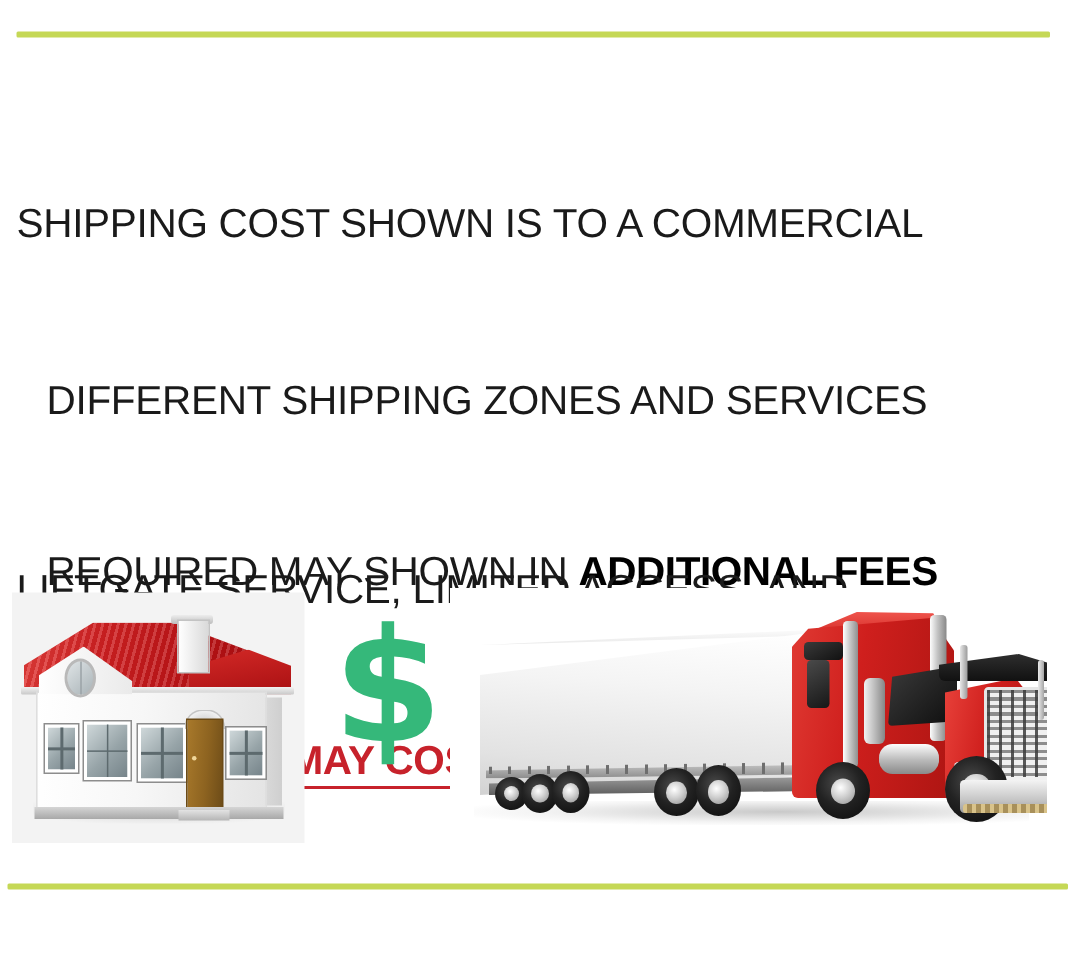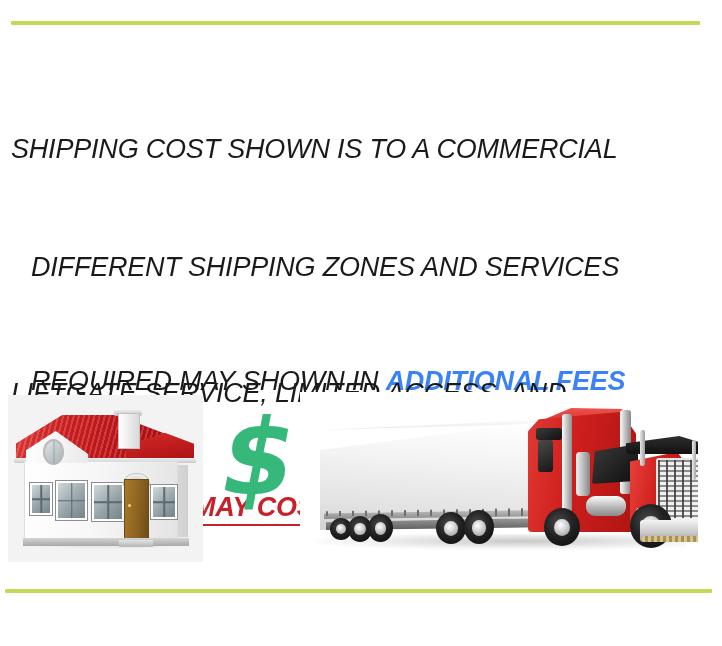--- a/index.html
+++ b/index.html
@@ -3,21 +3,21 @@
 <meta charset="utf-8">
 <style>
   html,body{margin:0;padding:0;}
   body{
     width:722px;height:646px;
     background:#ffffff;
     font-family:"Liberation Sans", sans-serif;
     overflow:hidden;
     position:relative;
   }
-  .canvas{position:relative;width:722px;height:498px;background:#fff;font-style:italic;}
+  .canvas{position:relative;width:722px;height:498px;background:#fff;}
 
   
   .rule{position:absolute;height:4px;border-radius:1px;}
   .rule-top{left:11px;top:21px;width:689px;}
   .rule-bottom{left:5px;top:589px;width:707px;}
 
   
   .notice{
     position:absolute;
     left:11px;
@@ -301,21 +301,21 @@
 <div class="canvas">
 
   <div class="rule rule-top" style="background: rgb(197, 216, 86);"></div>
 
   <div class="notice n1" style="color: rgb(26, 26, 26);">
     <span class="ln">SHIPPING COST SHOWN IS TO A COMMERCIAL</span>
   </div>
 
   <div class="notice n2" style="color: rgb(26, 26, 26);">
     <span class="ln">DIFFERENT SHIPPING ZONES AND SERVICES</span>
-    <span class="ln"><span>REQUIRED MAY SHOWN IN </span><span class="hl" style="color: #3b82f6; border-bottom-color: rgb(199, 34, 43);">ADDITIONAL FEES</span></span>
+    <span class="ln"><span>REQUIRED MAY SHOWN IN </span><span class="hl" style="color: #000000; border-bottom-color: rgb(199, 34, 43);">ADDITIONAL FEES</span></span>
   </div>
 
   <div class="notice n3" style="color: rgb(26, 26, 26);">
     <span class="ln">LIFTGATE SERVICE, LIMITED ACCESS, AND</span>
     <span class="ln"><span>RESIDENTIAL</span><span class="hl" style="color: rgb(199, 34, 43); border-bottom-color: rgb(199, 34, 43);"> MAY COST EXTRA</span></span>
   </div>
 
   <div class="imgrow">
 
     <div class="house-photo">

